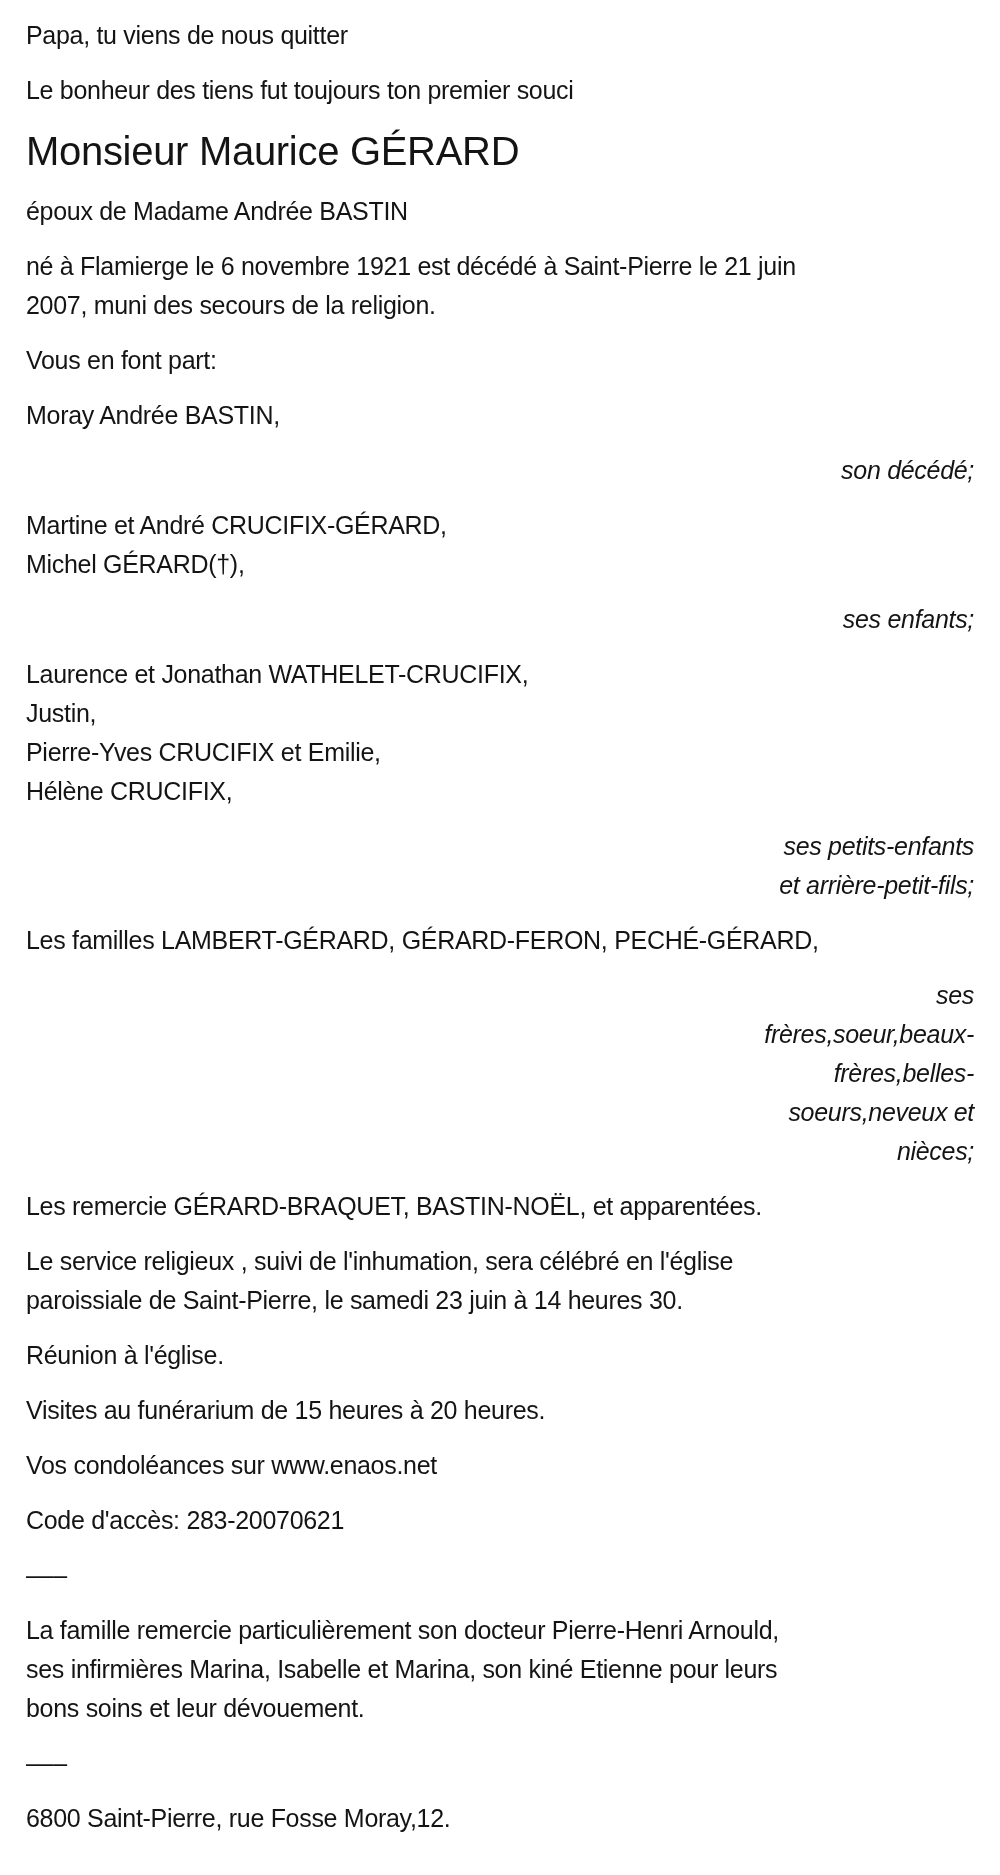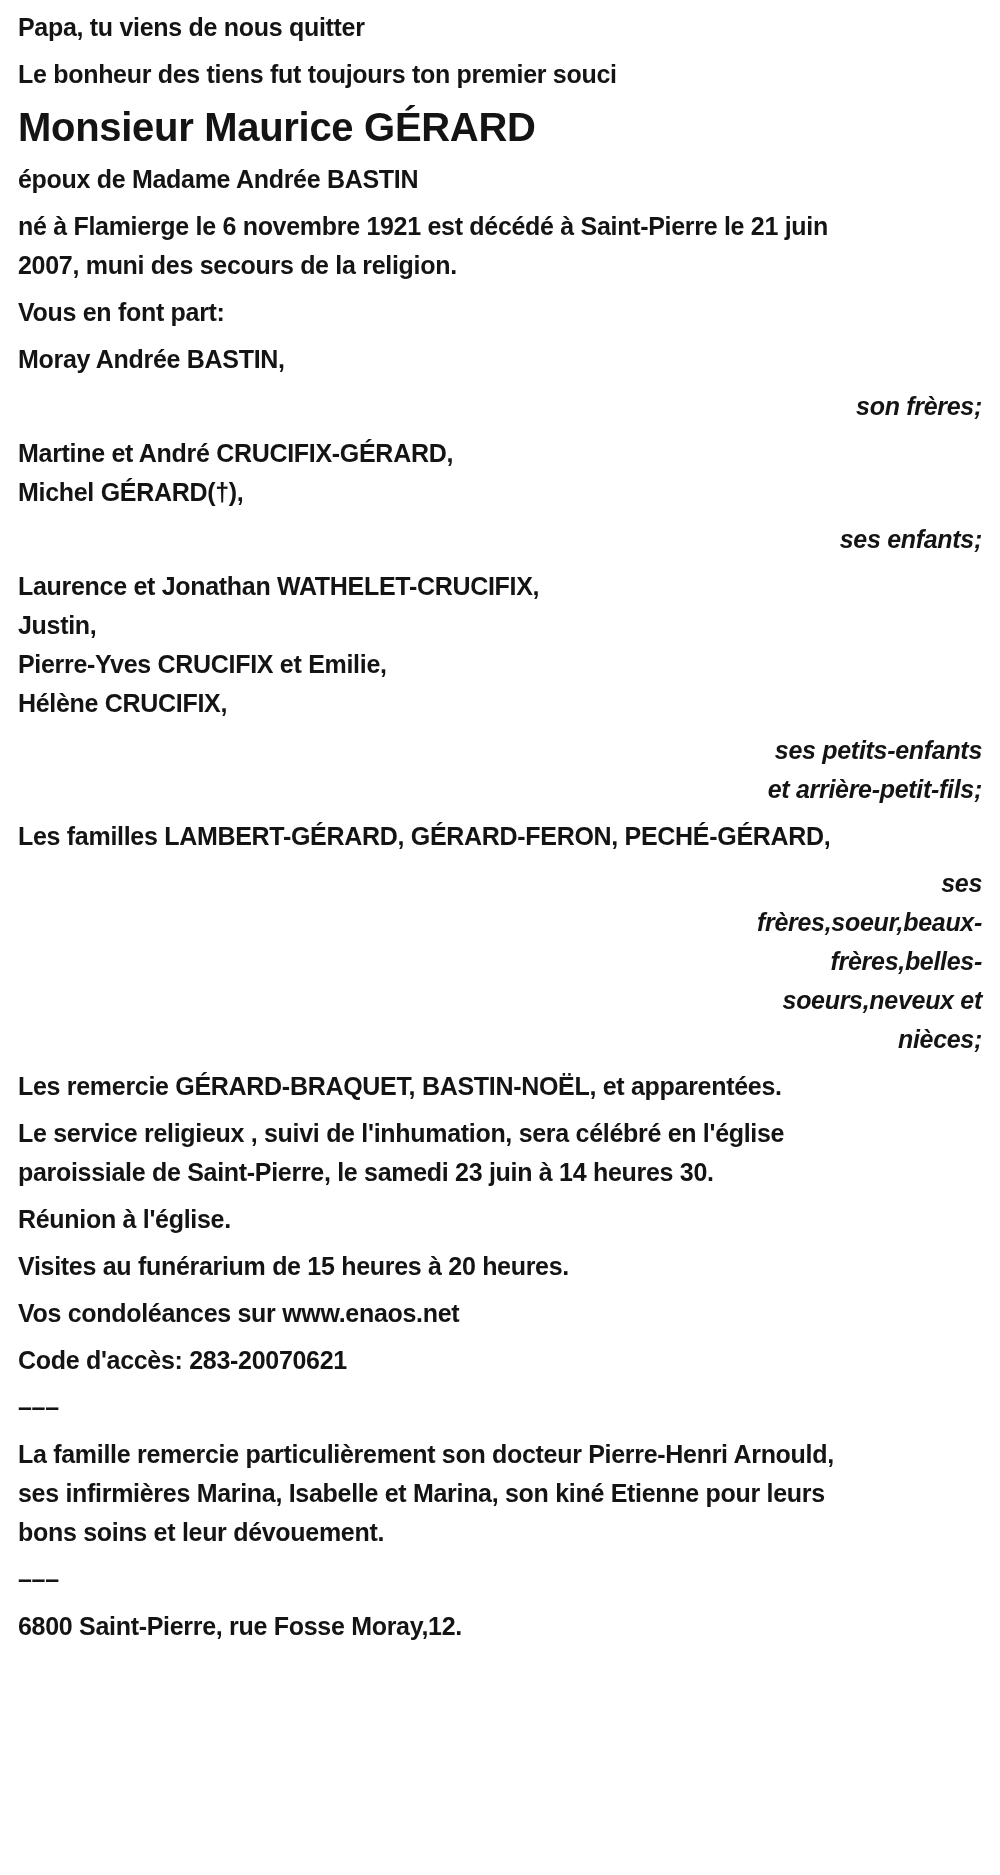--- a/index.html
+++ b/index.html
@@ -10,26 +10,26 @@
     font-family: "Liberation Sans", "DejaVu Sans", sans-serif;
   }
   .page {
     display: flow-root;
     padding: 0 10px;
     box-sizing: border-box;
     width: 1000px;
     min-height: 1875px;
   }
   .page p, .page h1 {
-    margin: 8px;
+    margin: 16px;
     white-space: pre-line;
     font-size: 25px;
     line-height: 39px;
     letter-spacing: -0.3px;
-    font-weight: bold;
+    font-weight: normal;
   }
   .b1, .b2 {
     font-weight: bold;
     font-size: 27px;
     line-height: 34px;
     letter-spacing: -0.5px;
   }
   .b1 { margin-top: 8px; }
   .b2 { margin-top: 16px; }
   .h1 {
@@ -73,21 +73,21 @@
 <div class="page">
   <p class="b1">Papa, tu viens de nous quitter</p>
   <p class="b2">Le bonheur des tiens fut toujours ton premier souci</p>
   <h1 class="h1">Monsieur Maurice GÉRARD</h1>
   <p class="epoux">époux de Madame Andrée BASTIN</p>
   <p class="ne">né à Flamierge le 6 novembre 1921 est décédé à Saint-Pierre le 21 juin
 2007, muni des secours de la religion.</p>
   <p class="vous">Vous en font part:</p>
 
   <p class="n1">Moray Andrée BASTIN,</p>
-  <p class="rel r1">son frères;</p>
+  <p class="rel r1">son décédé;</p>
 
   <p class="n2">Martine et André CRUCIFIX-GÉRARD,
 Michel GÉRARD(†),</p>
   <p class="rel r2">ses enfants;</p>
 
   <p class="n3">Laurence et Jonathan WATHELET-CRUCIFIX,
 Justin,
 Pierre-Yves CRUCIFIX et Emilie,
 Hélène CRUCIFIX,</p>
   <p class="rel r3">ses petits-enfants

